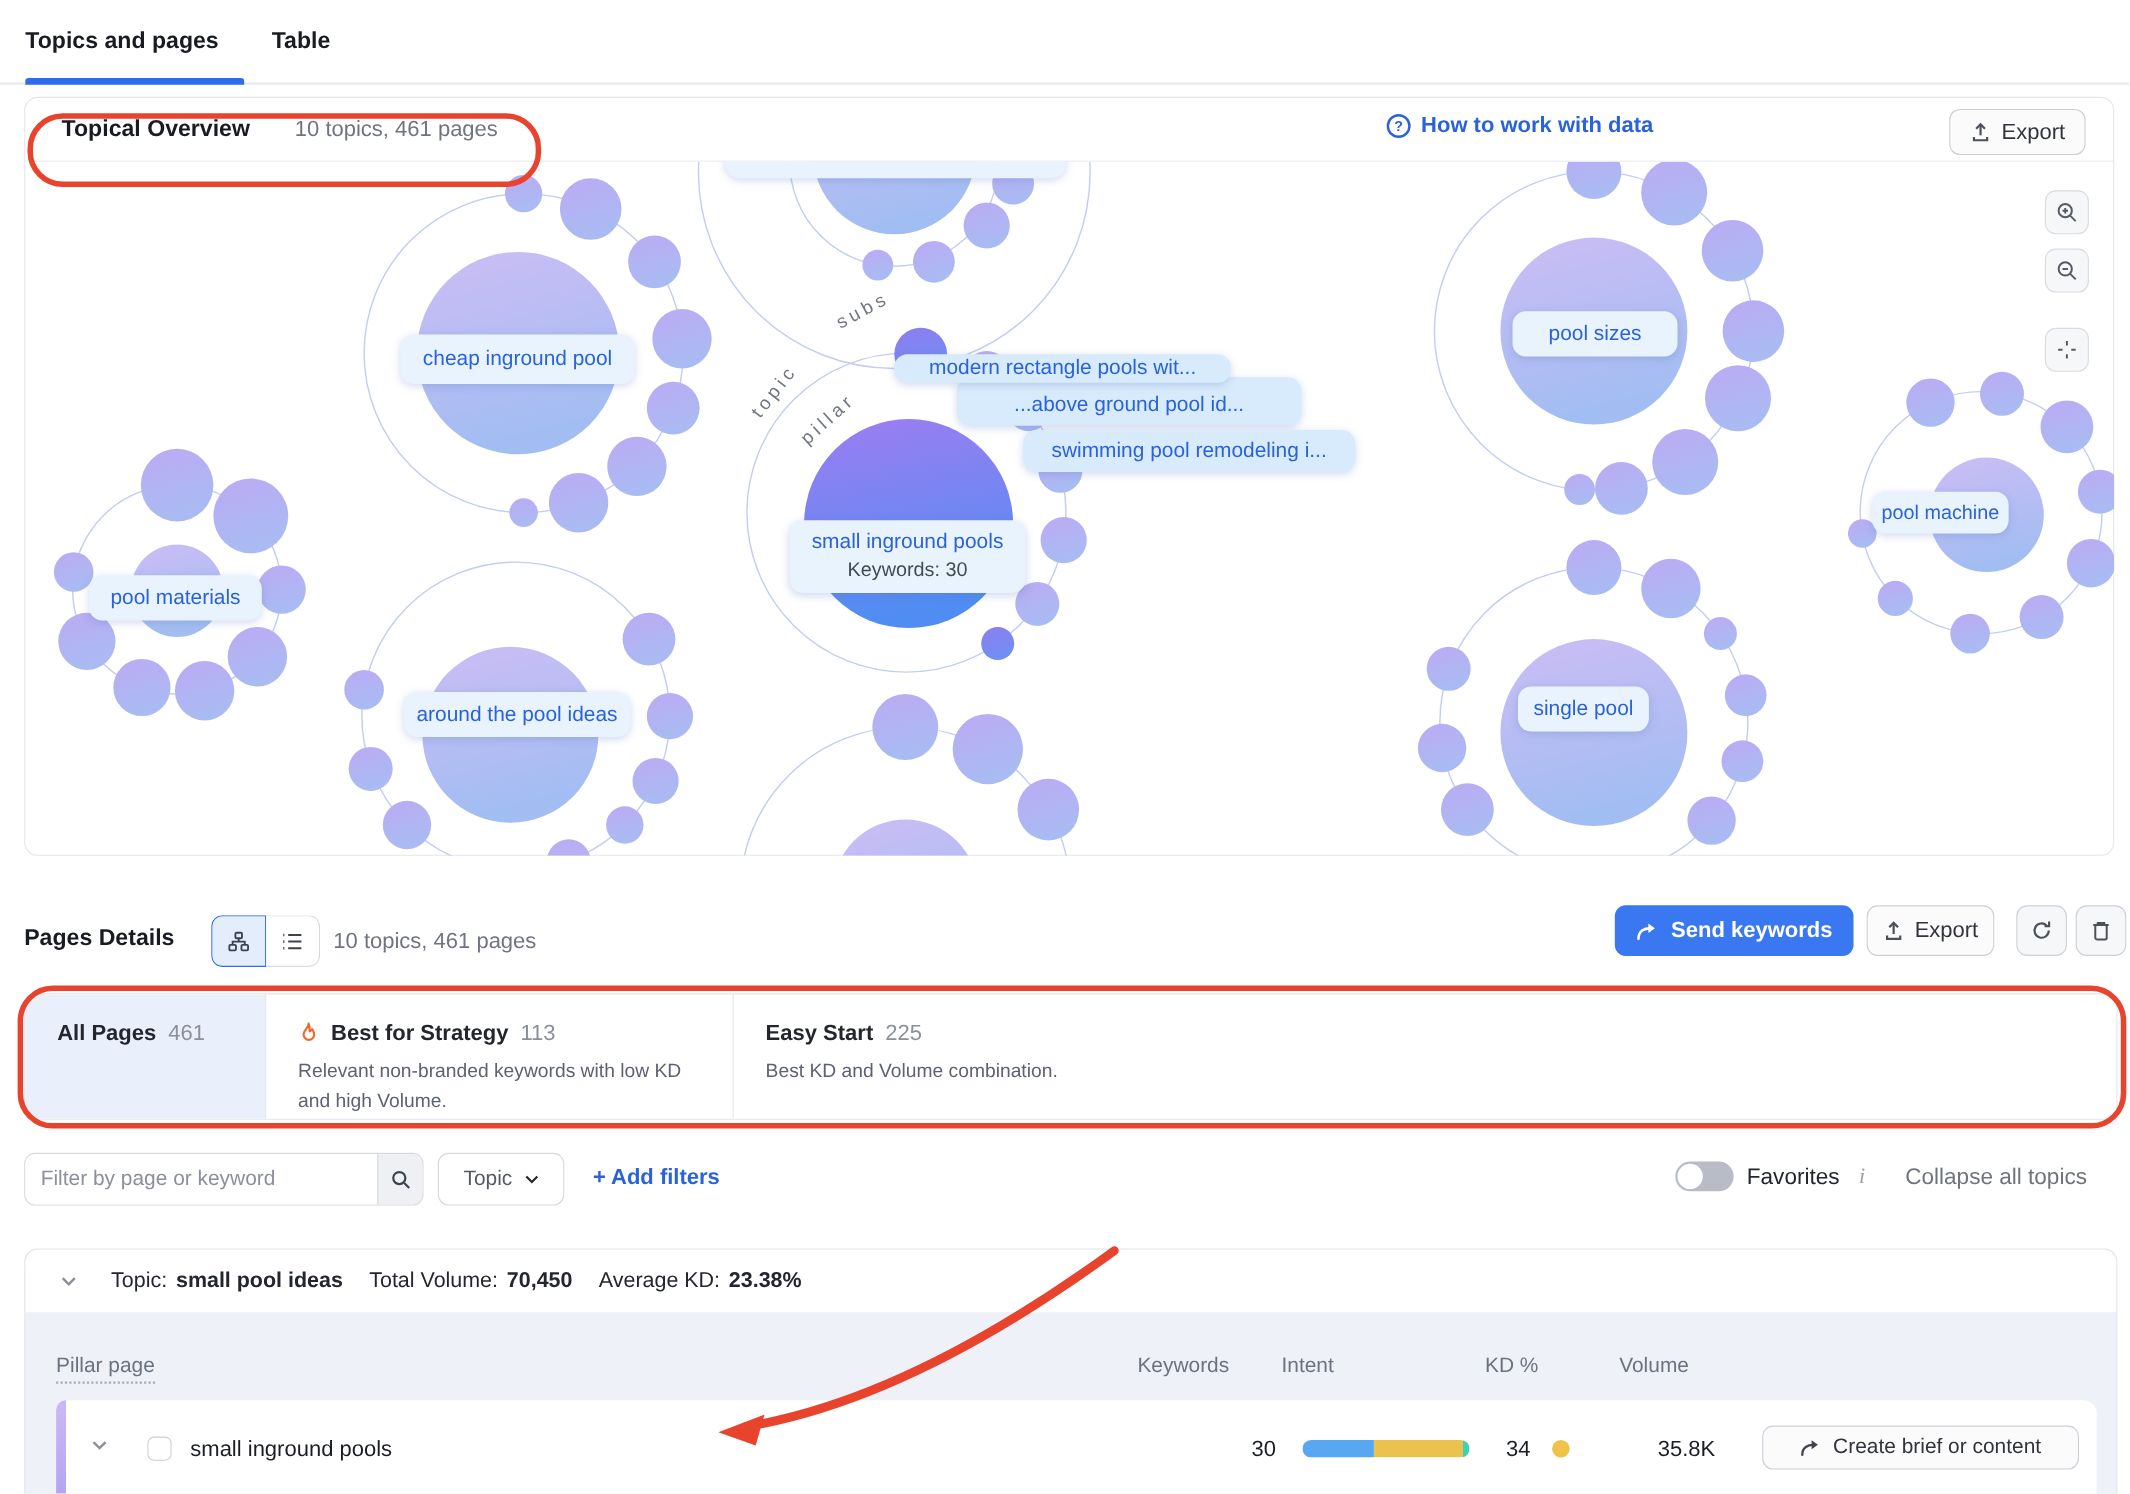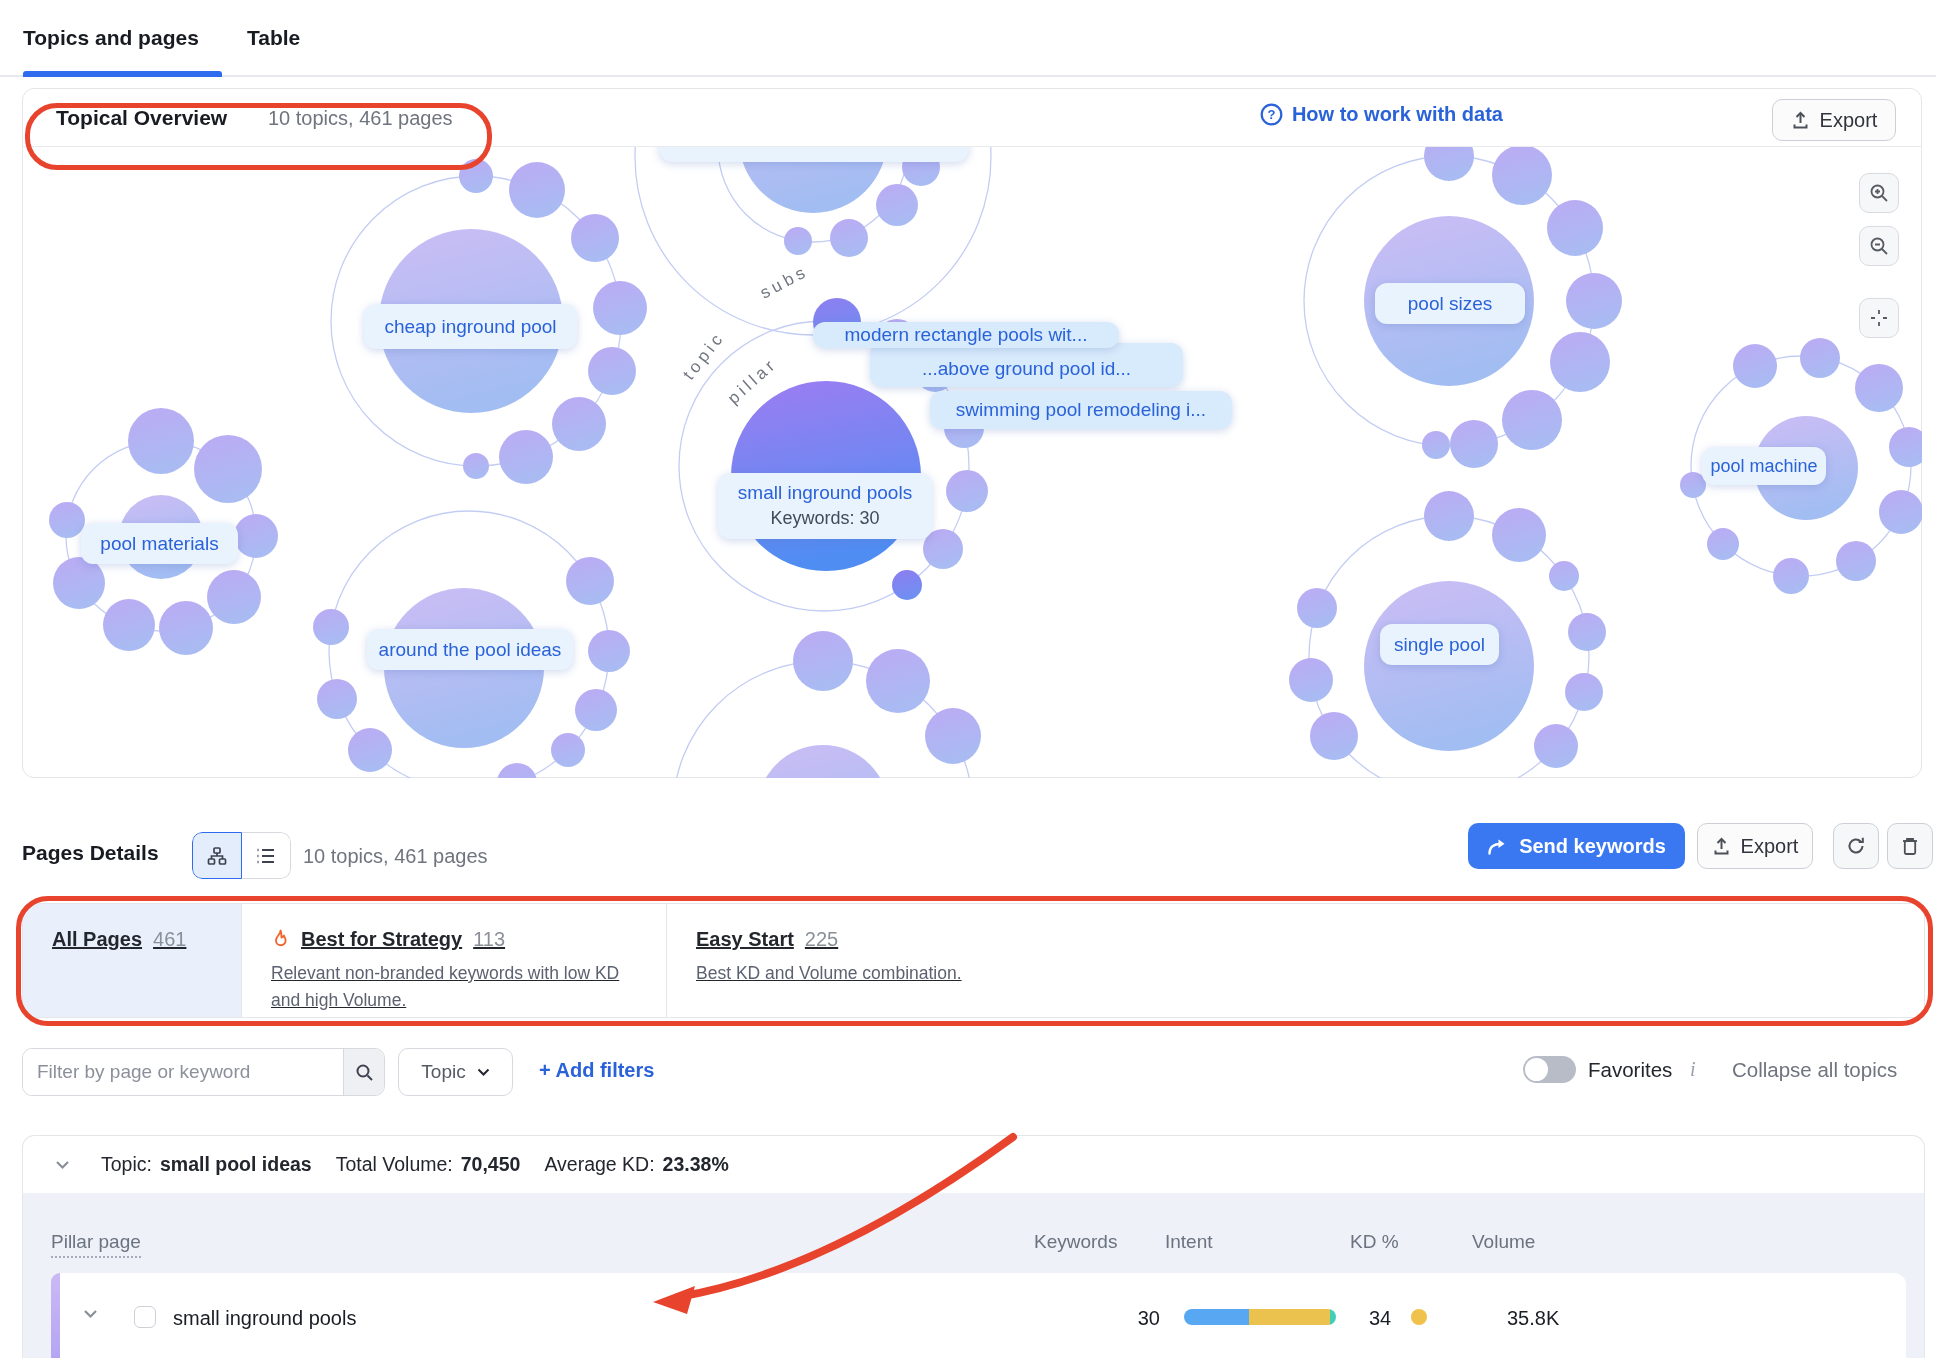--- a/index.html
+++ b/index.html
@@ -41,21 +41,21 @@
   .seg-btn { width:50px; height:47px; display:flex; align-items:center; justify-content:center; background:#fff; border:1px solid #d7d9de; cursor:pointer; color:#3c4250; }
   .seg-btn.sel { background:#e3edfb; border:1.5px solid #2f6bef; border-radius:10px 0 0 10px; }
   .seg-btn.right { border-left:none; border-radius:0 10px 10px 0; }
   .pd-sub { left:303px; top:845px; font-size:20px; color:#6f747e; }
   .send-btn { left:1468px; top:823px; width:217px; height:46px; background:#3a78f2; border:none; color:#fff; font-weight:700; font-size:20px; border-radius:10px; display:flex; align-items:center; justify-content:center; gap:11px; cursor:pointer; }
   .export-btn2 { left:1697px; top:823px; width:116px; height:46px; }
   .icon-btn { width:46px; height:46px; border:1px solid #ccd0d6; border-radius:10px; background:#f6f7f8; display:flex; align-items:center; justify-content:center; color:#4c5058; cursor:pointer; }
 
   
   .cards-row { left:22px; top:903px; width:1903px; height:115px; border:1px solid #e4e6ea; border-radius:10px; background:#fff; display:flex; overflow:hidden; }
-  .fcard { position:relative; height:100%; padding:24px 36px 0 29px; cursor:pointer;text-decoration:underline; }
+  .fcard { position:relative; height:100%; padding:24px 36px 0 29px; cursor:pointer; }
   .fcard + .fcard { border-left:1px solid #e4e6ea; }
   .fcard.sel { background:#e9f0fc; }
   .fcard .trow { display:flex; align-items:center; gap:11px; }
   .fcard .tl { font-size:20px; font-weight:700; color:#23262d; }
   .fcard .ct { font-size:20px; color:#8a8f98; }
   .fcard .ds { margin-top:9px; font-size:17.5px; line-height:1.55; color:#5c6270; }
 
   
   .search-box { left:22px; top:1048px; width:363px; height:48px; border:1px solid #d7d9de; border-radius:10px; display:flex; overflow:hidden; background:#fff; }
   .search-box input { flex:1; border:none; outline:none; padding:0 14px; font-size:19px; color:#ef4444; font-family:inherit; }
@@ -438,20 +438,27 @@
       <span class="row-name">small inground pools</span>
       <span class="cell" style="left:1052px; width:57px; text-align:right;">30</span>
       <span class="intent-bar">
           <div style="width: 43%; background: rgb(87, 167, 242);"></div>
           <div style="width: 53%; background: rgb(236, 194, 78);"></div>
           <div style="width: 4%; background: rgb(63, 208, 183);"></div>
         </span>
       <span class="cell" style="left:1318px;">34</span>
       <span class="kd-dot"></span>
       <span class="cell" style="left:1456px;">35.8K</span>
+      <button class="btn brief-btn">
+        <svg width="20" height="18" viewBox="0 0 21 19" fill="none">
+            <path d="M2.5 16.5c0-7 5-10 12-9.5" stroke="#40444c" stroke-width="2.2" stroke-linecap="round"></path>
+            <path d="M11.5 2.5l6 4.3-6 4.3z" fill="#40444c"></path>
+          </svg>
+        <span>Create brief or content</span>
+      </button>
     </div>
   </div>
 
   <svg class="abs arrow-layer">
     <path d="M1013 1137 Q 828 1272 678 1297" fill="none" stroke="#e8432d" stroke-width="8" stroke-linecap="round"></path>
     <path d="M653 1302 l42 -16 -8 28 z" fill="#e8432d"></path>
   </svg>
 
 </div>
 

